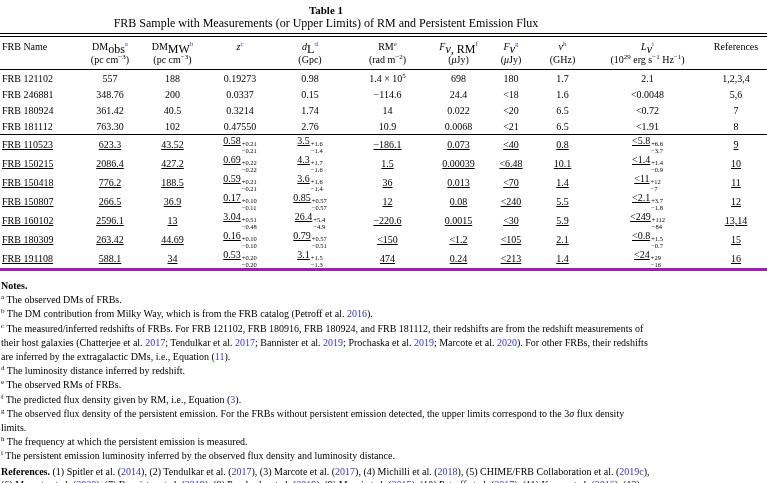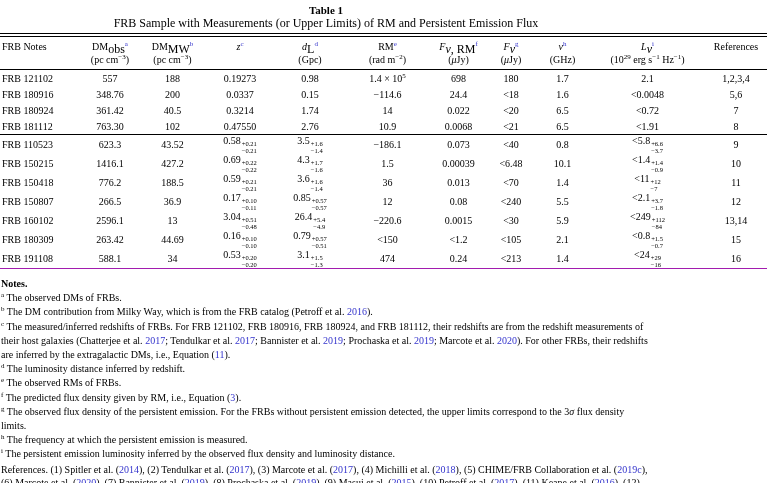--- a/index.html
+++ b/index.html
@@ -7,38 +7,38 @@
     width:767px;height:483px;overflow:hidden;color:#000;
     font-family:"Liberation Serif","DejaVu Serif",serif;
     --lnk:#3333cc;
   }
   .page{width:652px;}
   .tlabel{text-align:center;font-weight:bold;font-size:11px;line-height:13px;margin-top:4px;}
   .ttitle{text-align:center;font-size:12px;line-height:12px;margin-bottom:4px;}
   table{width:767px;border-collapse:collapse;table-layout:fixed;border-top:4px double #000;}
   thead{border-bottom:1px solid #000;}
   tbody.g1{border-bottom:1px solid #000;}
-  tbody.g2{border-bottom:1px solid #a21caf;}
+  tbody.g2{border-bottom:3px solid #a21caf;text-decoration:underline;}
   td{font-size:10px;text-align:center;padding:0 1px;vertical-align:middle;overflow:hidden;white-space:nowrap;}
   td:first-child{text-align:left;padding-left:2px;}
   thead td{vertical-align:top;padding-top:3px;padding-bottom:3px;}
   .h1,.h2{font-size:10px;line-height:13px;}
   tbody.g1 td{height:16px;}
   tbody.g2 td{height:17.5px;}
   sup{font-size:7px;line-height:0;}
   sub{font-size:12px;line-height:0;}
   .hsup{font-size:7px;}
   .lnk{color:var(--lnk,#3333cc);}
   .err{display:inline-flex;flex-direction:column;font-size:6.5px;line-height:6.5px;
        vertical-align:-2px;text-align:left;margin-left:1px;letter-spacing:0;}
   .notes{margin-top:8px;font-size:10px;line-height:14.2px;padding:0 1px;}
   .nhead{font-weight:bold;}
   .note sup{font-size:7px;}
   .refs{font-size:10px;line-height:13.5px;margin-top:1px;padding:0 1px;}
-  .refs b{font-weight:normal;}
+  .refs b{font-weight:bold;}
 </style>
 </head>
 <body style="--lnk: #3333cc;">
 
 <div class="page">
   <div class="tlabel">Table 1</div>
   <div class="ttitle">FRB Sample with Measurements (or Upper Limits) of RM and Persistent Emission Flux</div>
 
   <div id="tbl">
       <table>
@@ -51,21 +51,21 @@
           <col style="width:85px">
           <col style="width:57px">
           <col style="width:48px">
           <col style="width:55px">
           <col style="width:115px">
           <col style="width:62px">
         </colgroup>
         <thead>
           <tr>
             <td>
-              <div class="h1">FRB Notes</div>
+              <div class="h1">FRB Name</div>
             </td>
             <td>
               <div class="h1">DM<sub>obs</sub><sup class="lnk hsup">a</sup></div>
               <div class="h2">(pc cm<sup>−3</sup>)</div>
             </td>
             <td>
               <div class="h1">DM<sub>MW</sub><sup class="lnk hsup">b</sup></div>
               <div class="h2">(pc cm<sup>−3</sup>)</div>
             </td>
             <td>
@@ -108,21 +108,21 @@
             <td>0.19273</td>
             <td>0.98</td>
             <td>1.4 × 10<sup>5</sup></td>
             <td>698</td>
             <td>180</td>
             <td>1.7</td>
             <td>2.1</td>
             <td>1,2,3,4</td>
           </tr>
           <tr>
-            <td>FRB 180916</td>
+            <td>FRB 246881</td>
             <td>348.76</td>
             <td>200</td>
             <td>0.0337</td>
             <td>0.15</td>
             <td>−114.6</td>
             <td>24.4</td>
             <td>&lt;18</td>
             <td>1.6</td>
             <td>&lt;0.0048</td>
             <td>5,6</td>
@@ -172,21 +172,21 @@
             <td>&lt;40</td>
             <td>0.8</td>
             <td>&lt;5.8<span class="err">
                 <span>+6.6</span>
                 <span>−3.7</span>
               </span></td>
             <td>9</td>
           </tr>
           <tr>
             <td>FRB 150215</td>
-            <td>1416.1</td>
+            <td>2086.4</td>
             <td>427.2</td>
             <td>0.69<span class="err">
                 <span>+0.22</span>
                 <span>−0.22</span>
               </span></td>
             <td>4.3<span class="err">
                 <span>+1.7</span>
                 <span>−1.6</span>
               </span></td>
             <td>1.5</td>

